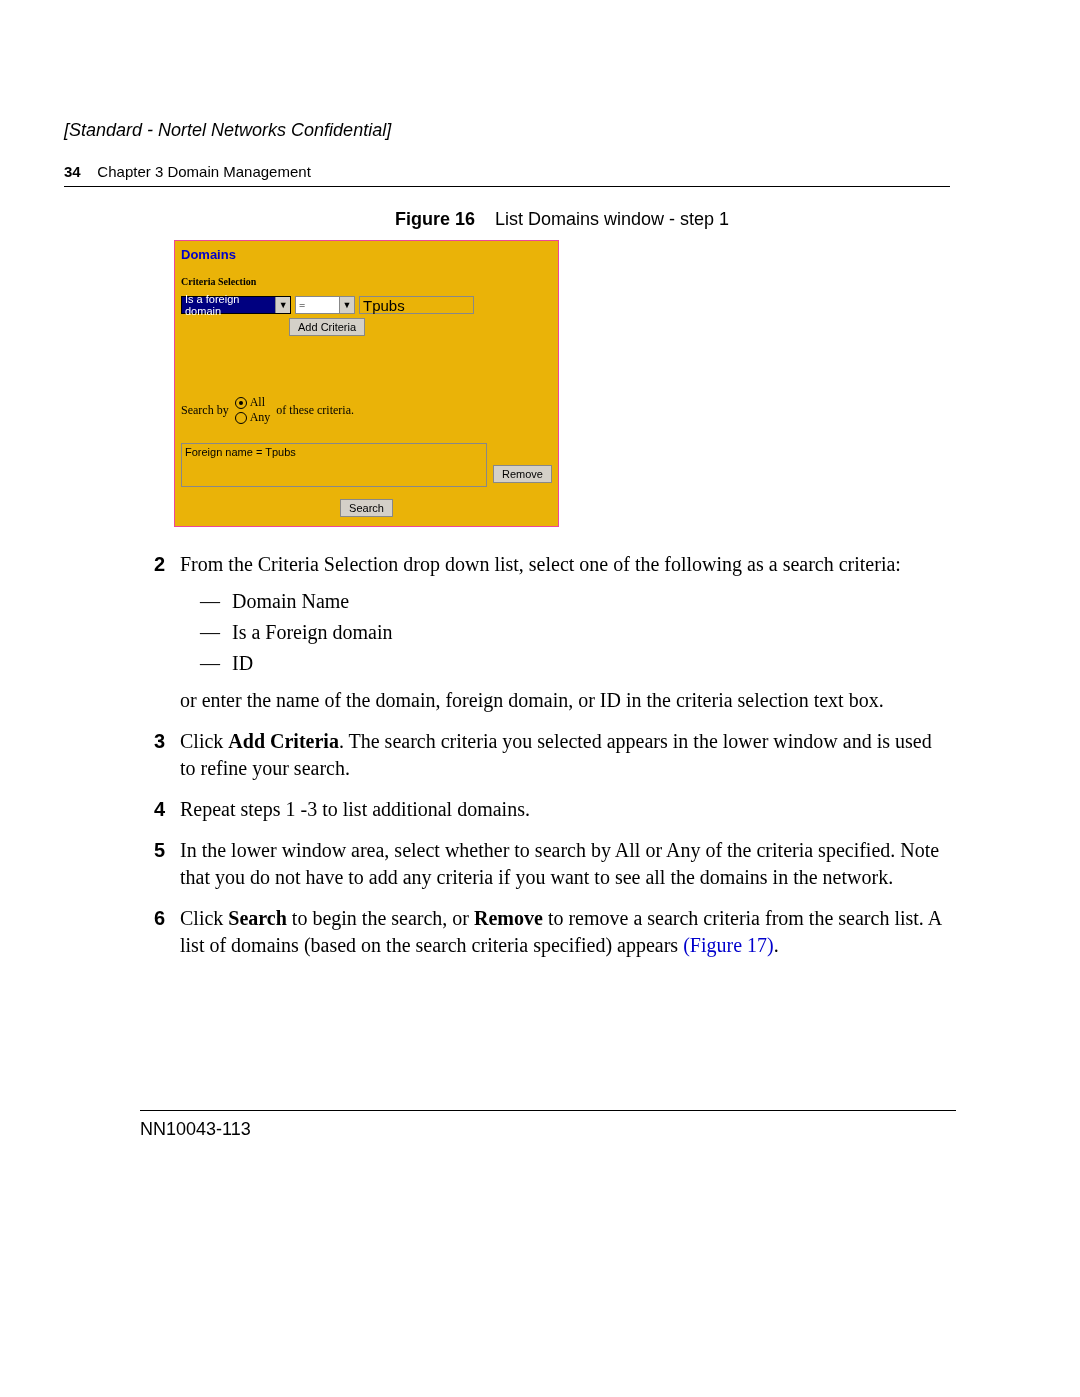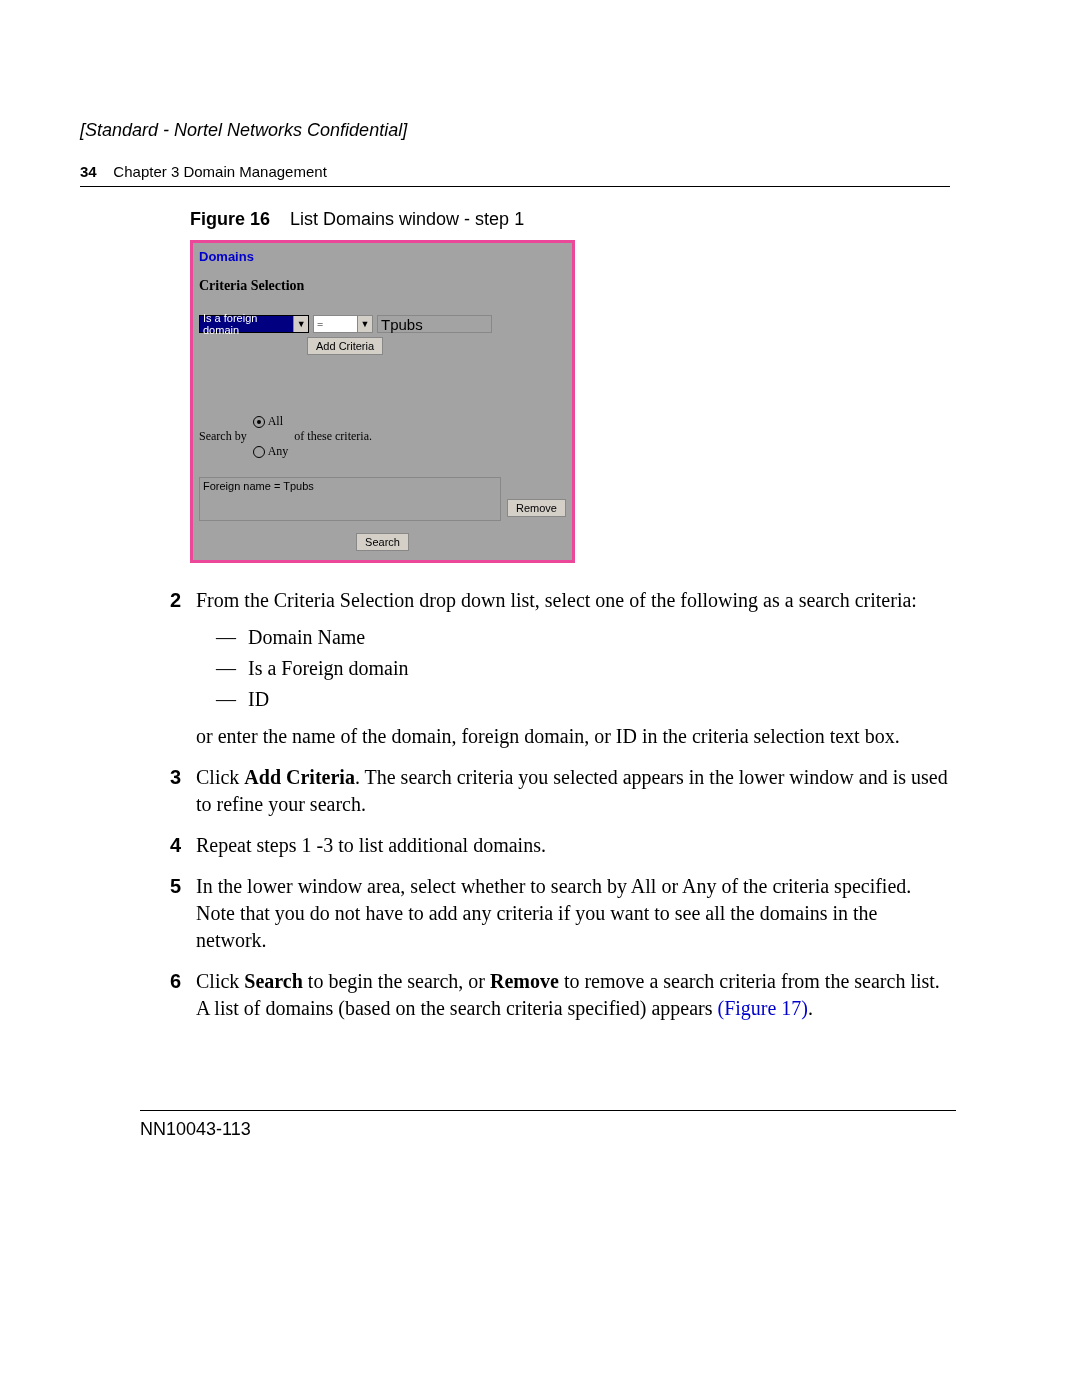--- a/index.html
+++ b/index.html
@@ -7,64 +7,65 @@
     padding: 0;
     background: #ffffff;
     font-family: "Times New Roman", Times, serif;
     color: #000;
   }
   .page {
     width: 1080px;
     height: 1200px;
     position: relative;
     box-sizing: border-box;
-    padding: 120px 130px 60px 80px;
+    padding: 120px 130px 60px 64px;
   }
   .confidential {
     font-style: italic;
     font-family: Arial, Helvetica, sans-serif;
     font-size: 18px;
     margin-bottom: 22px;
   }
   .running-head {
     font-family: Arial, Helvetica, sans-serif;
     font-size: 15px;
     border-bottom: 1px solid #000;
     padding-bottom: 6px;
     margin-bottom: 22px;
   }
   .running-head .page-num { font-weight: bold; }
   .figure-caption {
     font-family: Arial, Helvetica, sans-serif;
     font-size: 18px;
     margin-left: 110px;
     margin-bottom: 10px;
+    text-align: center;
   }
   .figure-caption .fig-label { font-weight: bold; }
   .figure-window {
     width: 385px;
     margin-left: 110px;
-    border: 3px solid #ec4899;
-    background: #a3a3a3;
+    border: 1px solid #ec4899;
+    background: #eab308;
     font-family: "Times New Roman", Times, serif;
     font-size: 12px;
     padding: 6px 6px 10px 6px;
     box-sizing: border-box;
   }
   .fw-title {
     color: #0000cc;
     font-family: Arial, Helvetica, sans-serif;
     font-weight: bold;
     font-size: 13px;
     margin-bottom: 14px;
   }
   .fw-subtitle {
     font-weight: bold;
-    font-size: 14px;
-    margin-bottom: 21px;
+    font-size: 10px;
+    margin-bottom: 9px;
   }
   .fw-criteria-row { display: flex; align-items: center; gap: 4px; }
   .fw-select1 {
     width: 110px; height: 18px;
     border: 1px solid #000;
     background: #000080;
     color: #fff;
     font-size: 11px;
     font-family: Arial, sans-serif;
     display: flex; align-items: center; justify-content: space-between;
@@ -107,21 +108,21 @@
     cursor: default;
   }
   .fw-addcrit-row { margin-top: 6px; padding-left: 108px; }
   .fw-searchby {
     margin-top: 60px;
     display: flex;
     align-items: center;
     font-size: 12px;
     text-align: right;
   }
-  .fw-radio-group { display:flex; flex-direction:column; margin: 0 6px; gap: 15px; }
+  .fw-radio-group { display:flex; flex-direction:column; margin: 0 6px; }
   .fw-radio-item { display:flex; align-items:center; gap:3px; font-size:12px; }
   .fw-radio {
     width:10px; height:10px; border:1px solid #000; border-radius:50%;
     display:flex; align-items:center; justify-content:center;
   }
   .fw-radio.checked::after {
     content:""; display:block; width:4px; height:4px; background:#000; border-radius:50%;
   }
   .fw-lower {
     margin-top: 18px;

